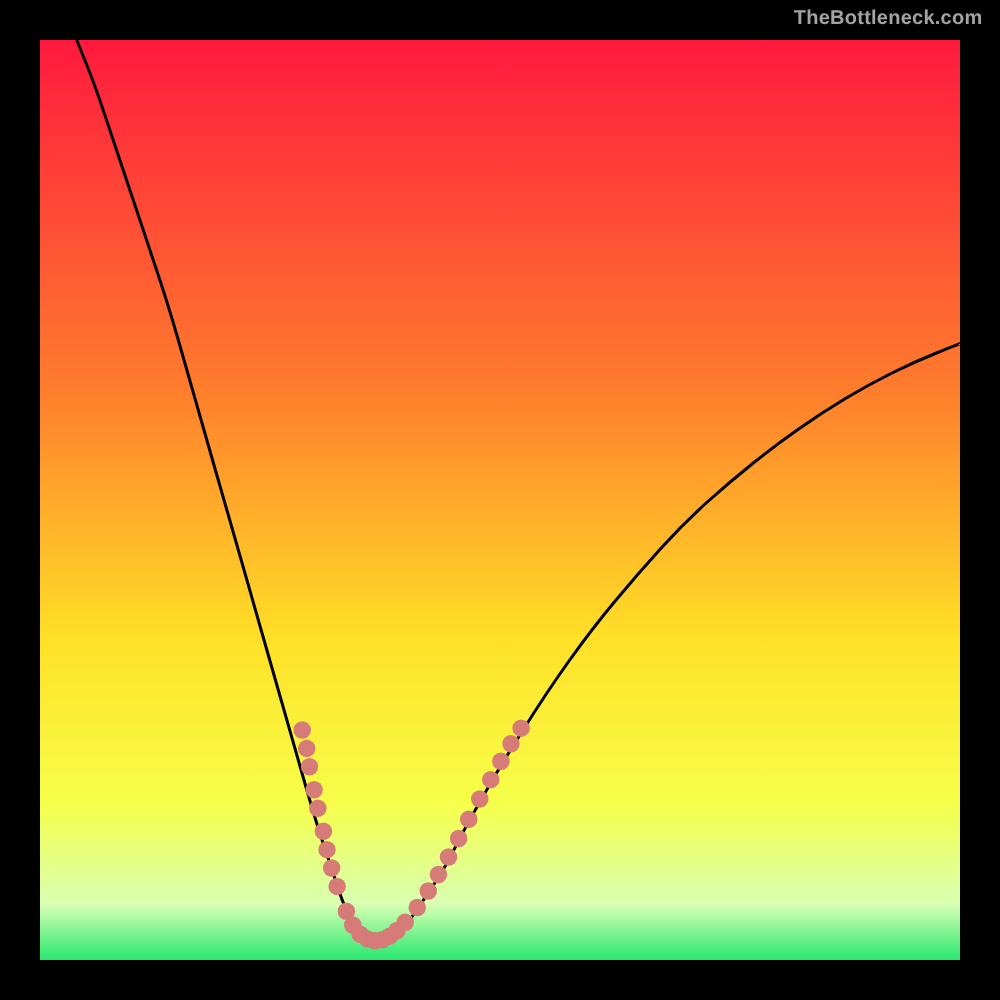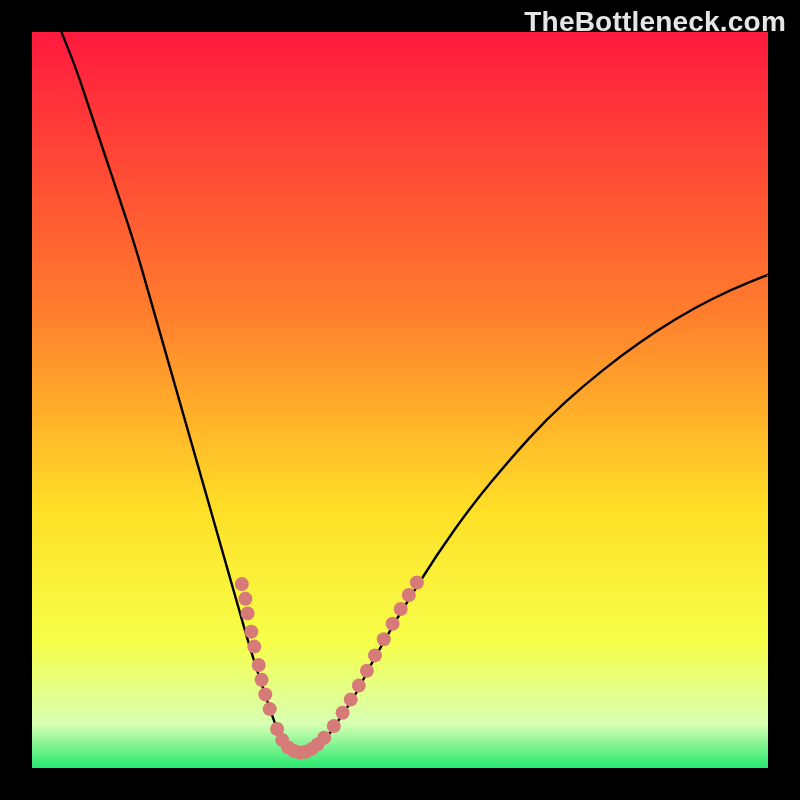--- a/index.html
+++ b/index.html
@@ -16,22 +16,22 @@
     left: 0;
     top: 0;
     width: 800px;
     height: 800px;
     background: #000;
   }
   .watermark {
     position: absolute;
     top: 6px;
     right: 14px;
-    color: #e5e5e5;
-    font-size: 28px;
+    color: #a3a3a3;
+    font-size: 16px;
     font-weight: 600;
     letter-spacing: 0.2px;
     z-index: 50;
     text-align: center;
   }
   .plot {
     position: absolute;
     left: 32px;
     top: 32px;
     width: 736px;

